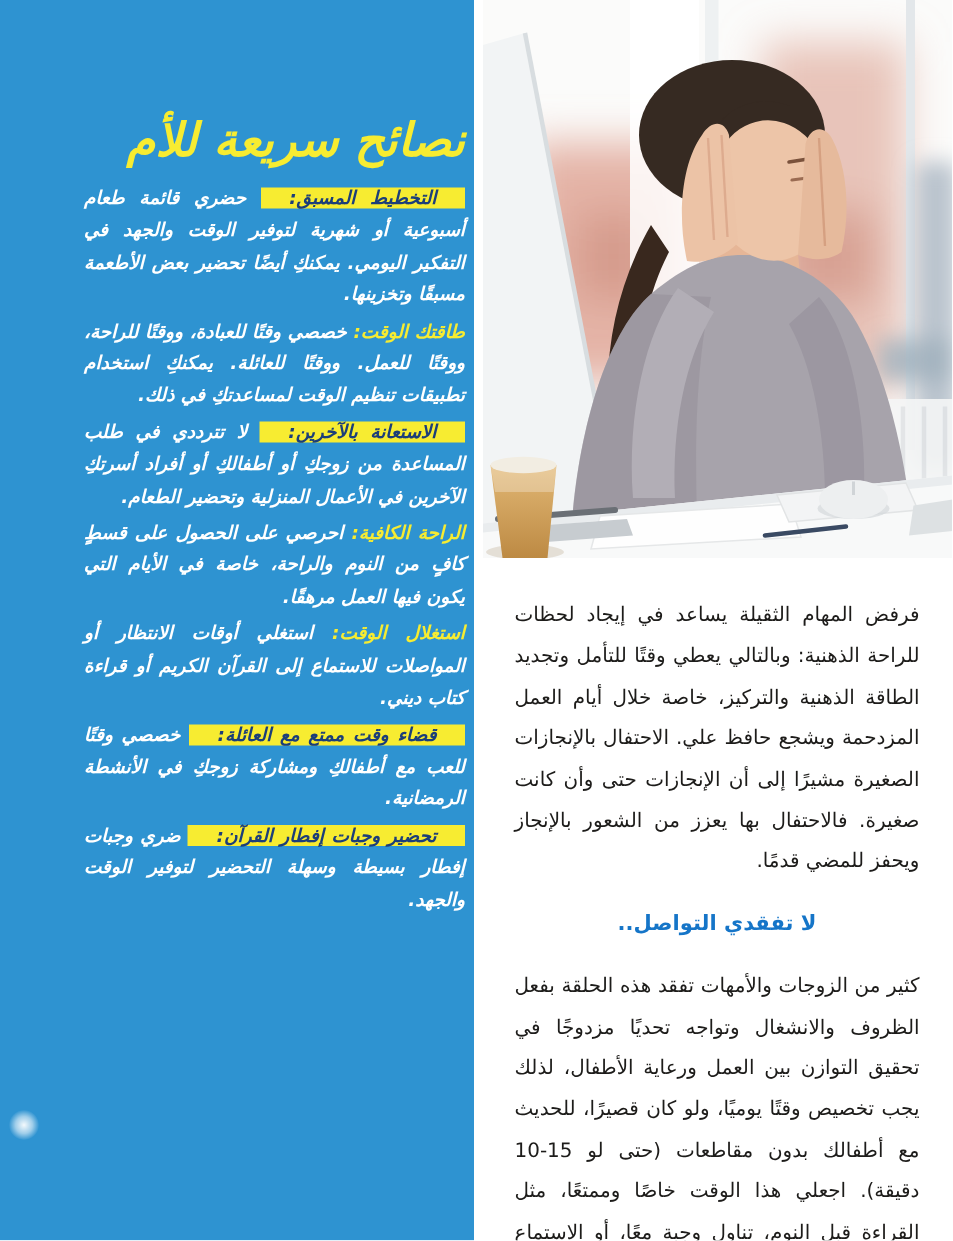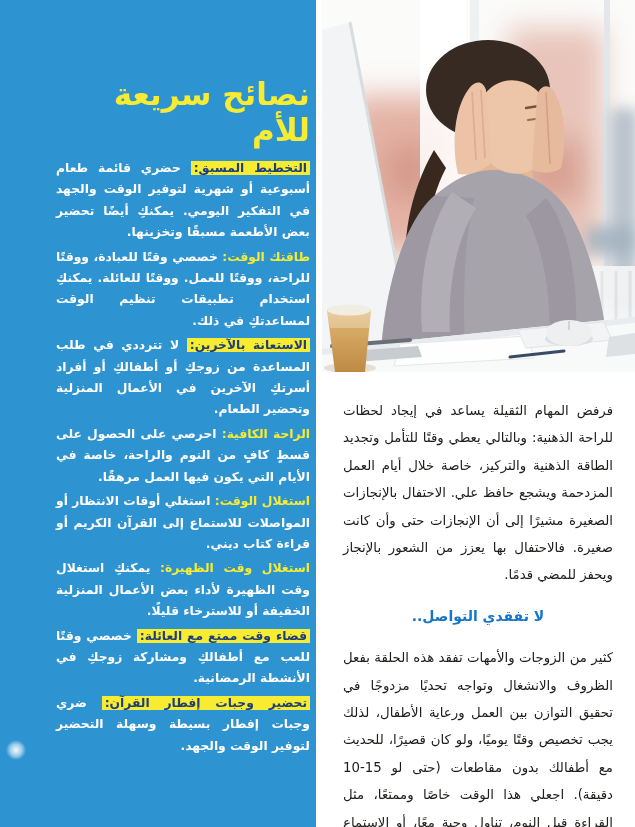--- a/index.html
+++ b/index.html
@@ -8,30 +8,30 @@
     --navy:#1c3e79;
     --link-blue:#1575c8;
     --body-dark:#1d1c1a;
   }
   *{box-sizing:border-box;}
   html,body{margin:0;padding:0;}
   body{width:635px;height:827px;background:#fff;font-family:"DejaVu Sans",sans-serif;}
   .page{position:relative;width:635px;height:827px;background:#ffffff;overflow:hidden;direction:rtl;}
 
   
-  .panel{position:absolute;left:0;top:0;width:316px;height:827px;background:var(--panel-blue,#2e93d1);}
+  .panel{position:absolute;left:0;top:0;width:316px;height:827px;background:var(--panel-blue,#2e93d1);font-style:italic;}
   .panel-inner{position:absolute;left:56px;top:76px;width:254px;direction:rtl;}
   .panel-title{margin:0 0 10px 0;color:var(--accent-yellow,#f7ec31);font-weight:bold;
     font-size:31px;line-height:36px;text-align:right;letter-spacing:0;}
   .tip{margin:0 0 3px 0;color:#ffffff;font-weight:bold;font-size:12.3px;line-height:21.4px;
     text-align:justify;text-justify:inter-word;}
   .tip-head{font-weight:bold;}
   .tip-head.plain{color:var(--accent-yellow,#f7ec31);}
   .tip-head.hl{background:var(--accent-yellow,#f7ec31);color:var(--navy,#1c3e79);
-    padding:0 3px;-webkit-box-decoration-break:clone;box-decoration-break:clone;}
+    padding:0 19px;-webkit-box-decoration-break:clone;box-decoration-break:clone;}
   .glow-dot{position:absolute;left:6px;top:740px;width:20px;height:20px;border-radius:50%;
     background:radial-gradient(circle,rgba(255,255,255,.95) 0%,rgba(255,255,255,.55) 40%,rgba(255,255,255,0) 72%);}
 
   
   .photo{position:absolute;left:322px;top:0;width:313px;height:372px;margin:0;padding:0;overflow:hidden;}
   .photo svg{display:block;}
   .article{position:absolute;left:329px;top:383px;width:298px;direction:rtl;
     color:var(--body-dark,#1d1c1a);font-size:13.3px;line-height:27.4px;
     text-align:justify;text-justify:inter-word;}
   .article p{margin:14px;}
@@ -45,21 +45,20 @@
 
   <aside class="panel">
     <div class="panel-inner">
       <h1 class="panel-title">نصائح سريعة للأم</h1>
 
       <p class="tip"><span class="tip-head hl">التخطيط المسبق:</span> <span>حضري قائمة طعام أسبوعية أو شهرية لتوفير الوقت والجهد في التفكير اليومي. يمكنكِ أيضًا تحضير بعض الأطعمة مسبقًا وتخزينها.</span></p>
       <p class="tip"><span class="tip-head plain">طاقتك الوقت:</span> <span>خصصي وقتًا للعبادة، ووقتًا للراحة، ووقتًا للعمل. ووقتًا للعائلة. يمكنكِ استخدام تطبيقات تنظيم الوقت لمساعدتكِ في ذلك.</span></p>
       <p class="tip"><span class="tip-head hl">الاستعانة بالآخرين:</span> <span>لا تترددي في طلب المساعدة من زوجكِ أو أطفالكِ أو أفراد أسرتكِ الآخرين في الأعمال المنزلية وتحضير الطعام.</span></p>
       <p class="tip"><span class="tip-head plain">الراحة الكافية:</span> <span>احرصي على الحصول على قسطٍ كافٍ من النوم والراحة، خاصة في الأيام التي يكون فيها العمل مرهقًا.</span></p>
       <p class="tip"><span class="tip-head plain">استغلال الوقت:</span> <span>استغلي أوقات الانتظار أو المواصلات للاستماع إلى القرآن الكريم أو قراءة كتاب ديني.</span></p>
-      <p class="tip"><span class="tip-head plain">استغلال وقت الظهيرة:</span> <span>يمكنكِ استغلال وقت الظهيرة لأداء بعض الأعمال المنزلية الخفيفة أو للاسترخاء قليلًا.</span></p>
       <p class="tip"><span class="tip-head hl">قضاء وقت ممتع مع العائلة:</span> <span>خصصي وقتًا للعب مع أطفالكِ ومشاركة زوجكِ في الأنشطة الرمضانية.</span></p>
       <p class="tip"><span class="tip-head hl">تحضير وجبات إفطار القرآن:</span> <span>ضري وجبات إفطار بسيطة وسهلة التحضير لتوفير الوقت والجهد.</span></p>
 
     </div>
     <span class="glow-dot"></span>
   </aside>
 
   <figure class="photo">
     <svg width="313" height="372" viewBox="0 0 313 372" xmlns="http://www.w3.org/2000/svg">
       <defs>

